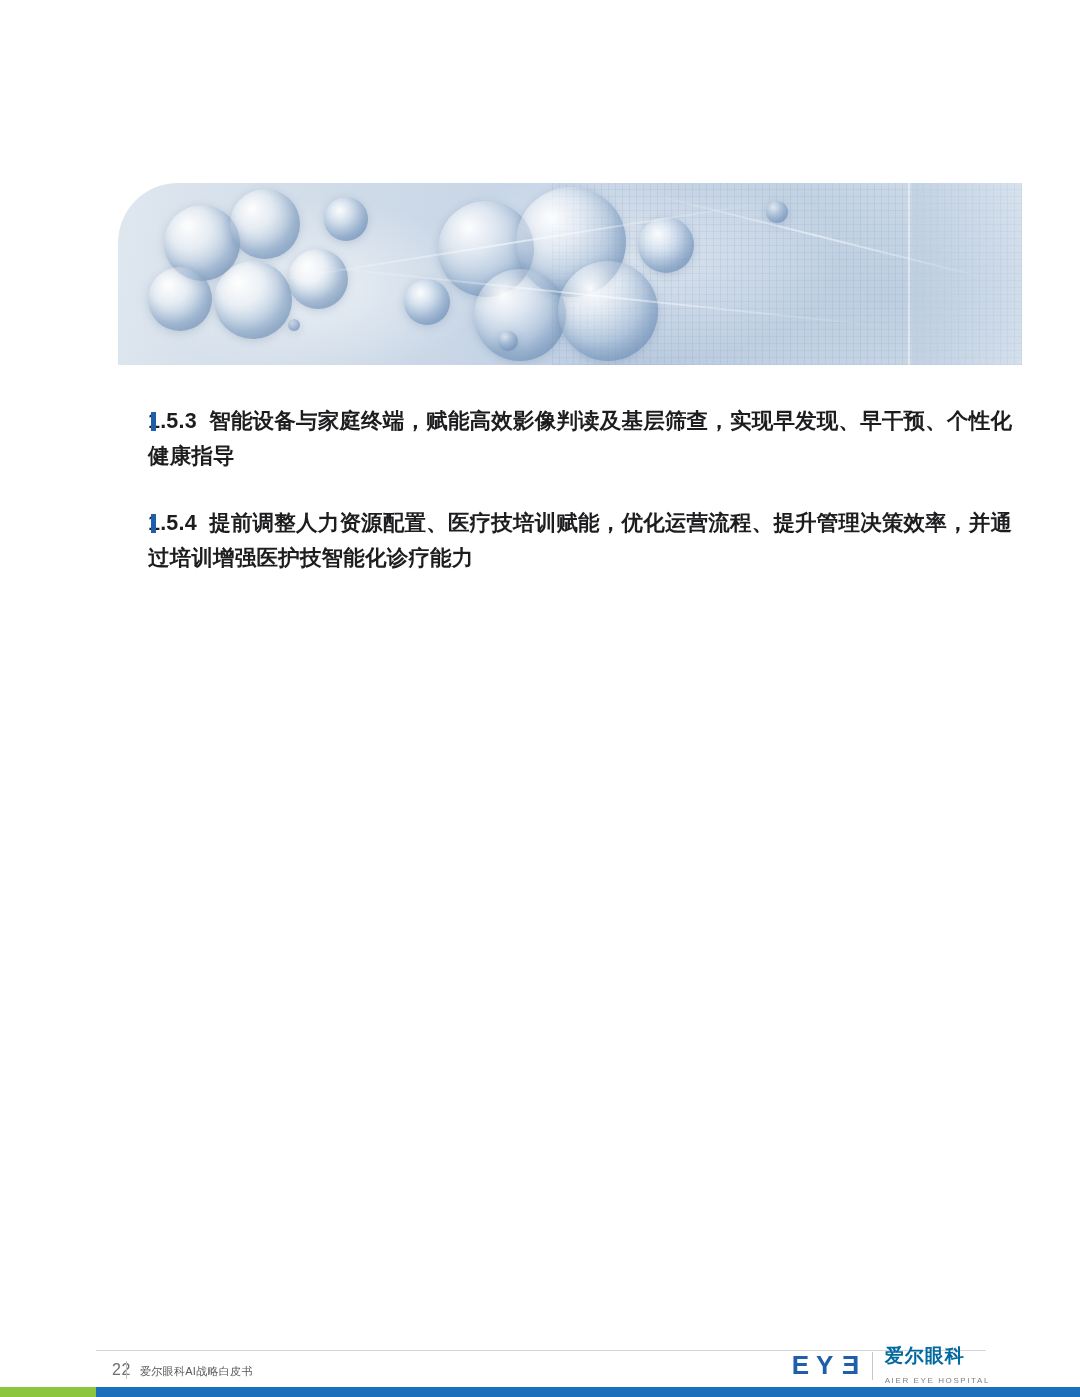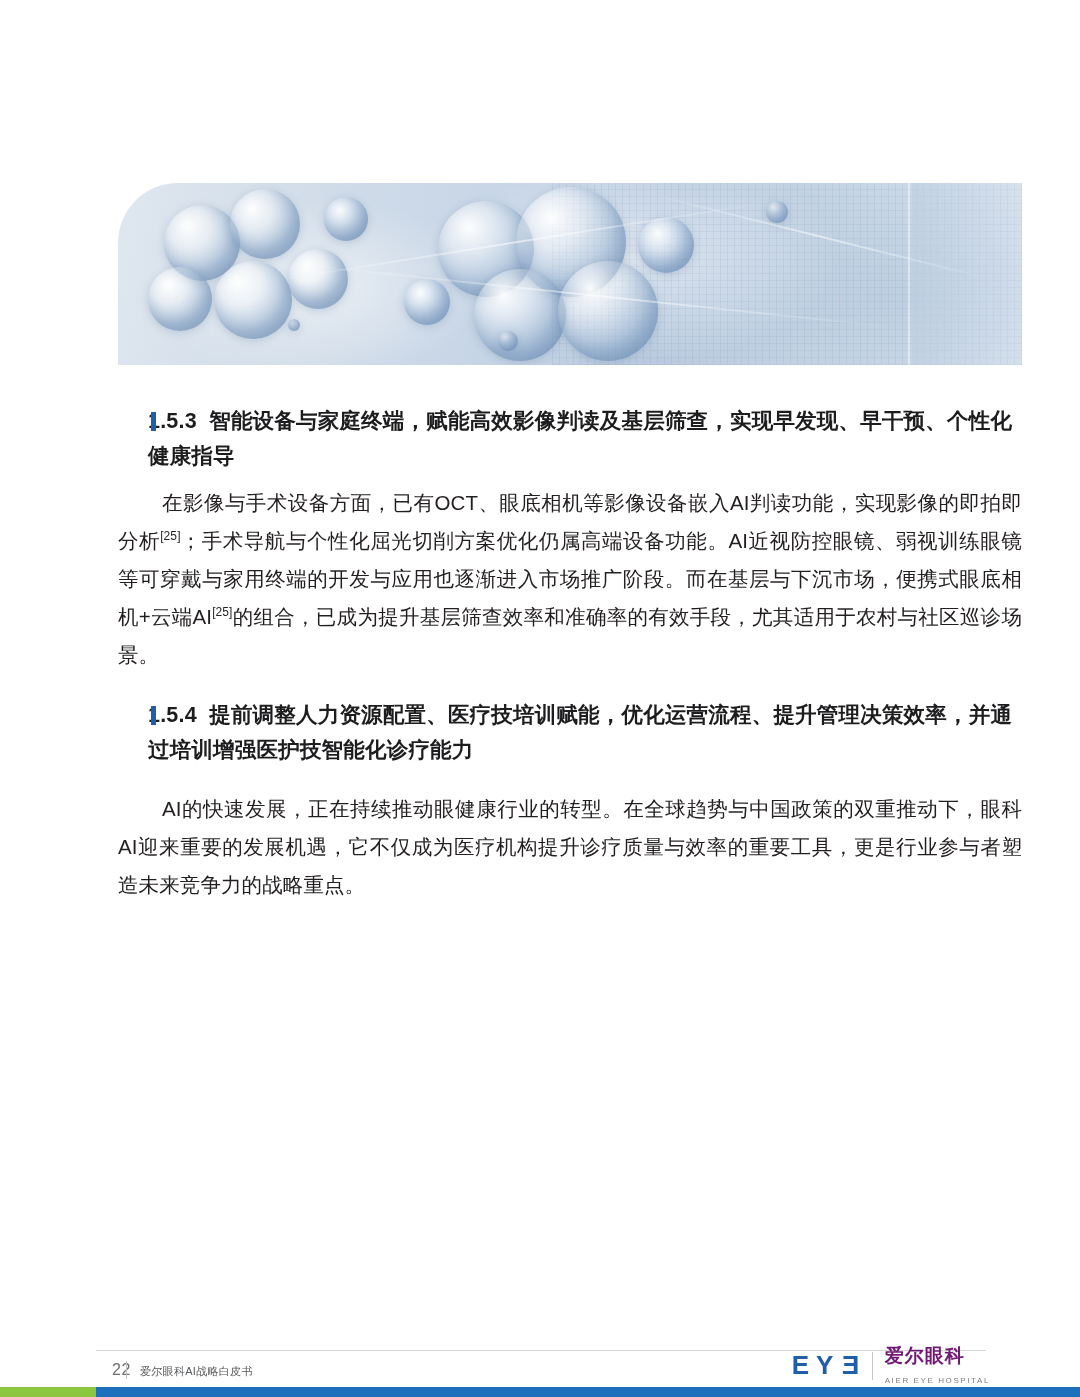--- a/index.html
+++ b/index.html
@@ -201,21 +201,21 @@
   }
   .brand-cn {
     display: flex;
     flex-direction: column;
     align-items: flex-start;
     line-height: 1;
   }
   .brand-cn .cn {
     font-size: 19px;
     font-weight: 700;
-    color: #701a75;
+    color: #0369a1;
     letter-spacing: 1px;
   }
   .brand-cn .en {
     font-size: 8px;
     color: #7d7f82;
     letter-spacing: 1.6px;
     margin-top: 12px;
   }
   .bottom-bars {
     position: absolute;
@@ -260,31 +260,29 @@
     <div class="streak" style="left:520px; top:52px; width:360px; transform: rotate(14deg);"></div>
   </div>
 
   <div class="content">
 
     <h2 class="heading">
       <span class="bar"></span>
       <span class="htext"><span>1.5.3</span>&nbsp;&nbsp;<span>智能设备与家庭终端，赋能高效影像判读及基层筛查，实现早发现、早干预、个性化健康指导</span></span>
     </h2>
 
-    <p class="body"><span>在影像与手术设备方面，已有OCT、眼底相机等影像设备嵌入AI判读功能，实现影像的即拍即分析</span><sup>[25]</sup><span>；手术导航与个性化屈光切削方案优化仍属高端设备功能。AI近视防控眼镜、弱视训练眼镜等可穿戴与家用终端的开发与应用也逐渐进入市场推广阶段。而在基层与下沉市场，便携式眼底相机+云端AI</span><sup>[25]</sup><span>的组合，已成为提升基层筛查效率和准确率的有效手段，尤其适用于农村与社区巡诊场景。</span></p>
 
     <div class="gap-m"></div>
 
     <h2 class="heading">
       <span class="bar"></span>
       <span class="htext"><span>1.5.4</span>&nbsp;&nbsp;<span>提前调整人力资源配置、医疗技培训赋能，优化运营流程、提升管理决策效率，并通过培训增强医护技智能化诊疗能力</span></span>
     </h2>
 
     <div class="gap-s"></div>
-    <p class="body">AI的快速发展，正在持续推动眼健康行业的转型。在全球趋势与中国政策的双重推动下，眼科AI迎来重要的发展机遇，它不仅成为医疗机构提升诊疗质量与效率的重要工具，更是行业参与者塑造未来竞争力的战略重点。</p>
   </div>
 
   <div class="footer">
     <div class="footer-rule"></div>
     <div class="page-num">22</div>
     <div class="footer-divider"></div>
     <div class="footer-title">爱尔眼科AI战略白皮书</div>
 
     <div class="brand">
       <div class="brand-eye">

